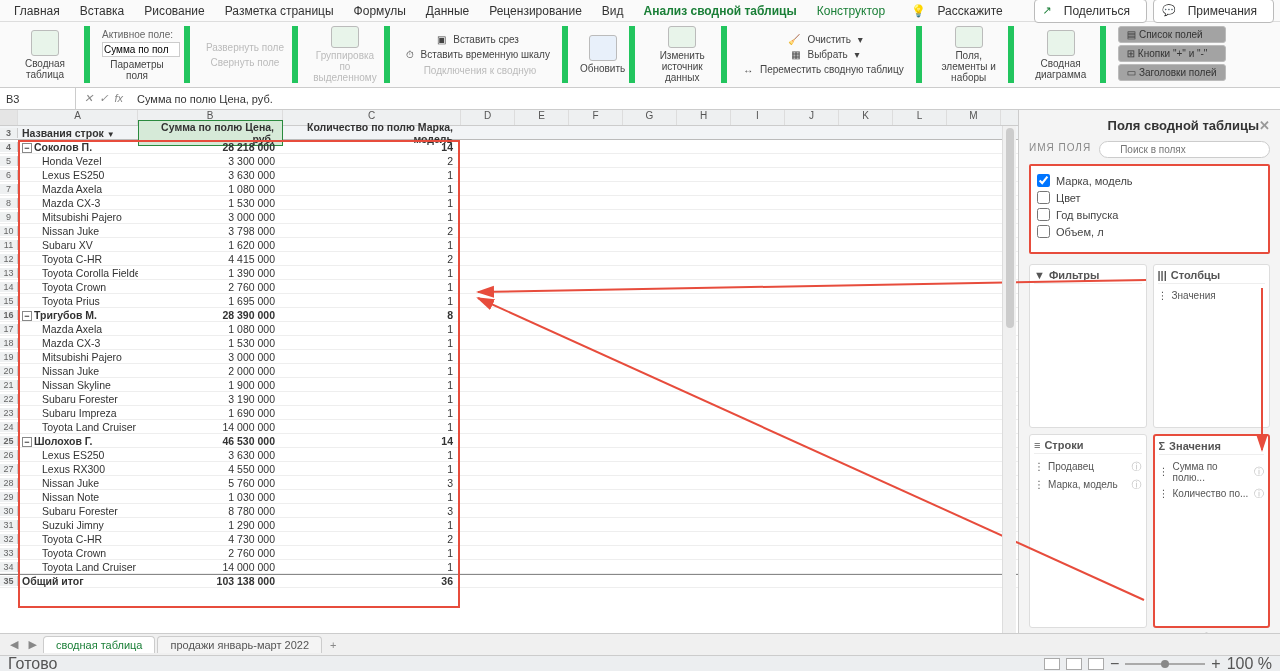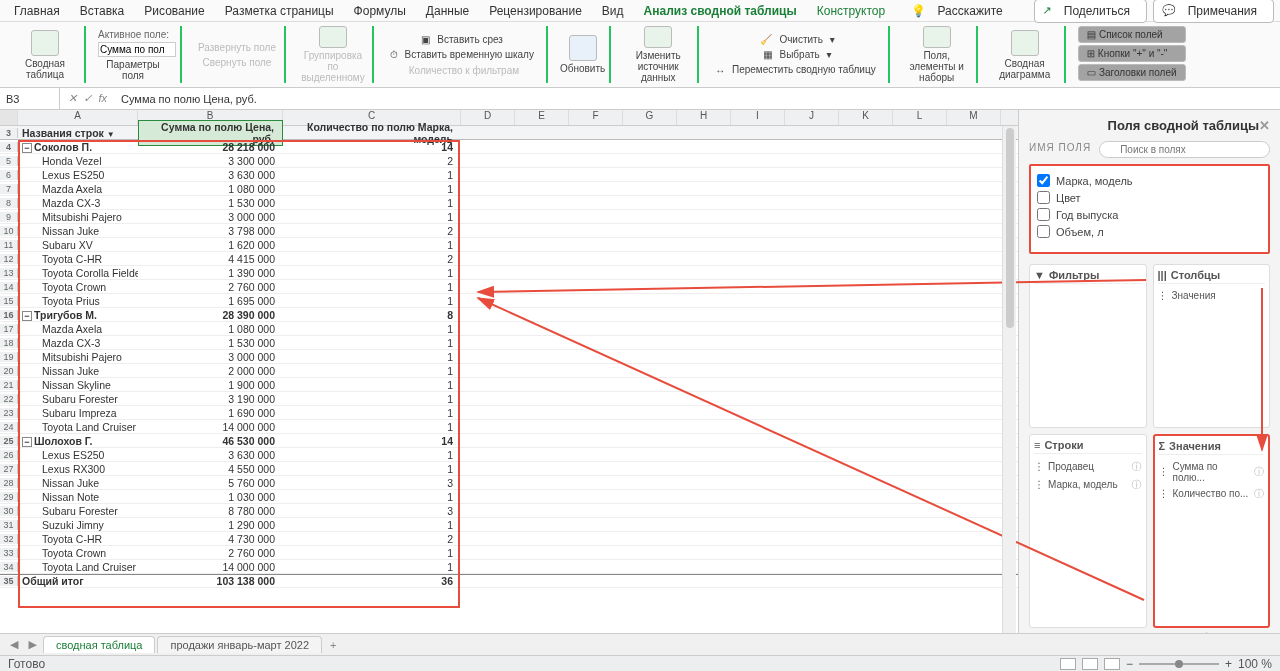--- a/index.html
+++ b/index.html
@@ -10,33 +10,33 @@
 .menubar span { padding: 2px 8px; color: #333; cursor: pointer; font-size: 12px; }
 .menubar .active { color: #1a7f37; font-weight: 600; }
 .menubar .cons { color: #1a7f37; }
 .menubar .tellme { color: #555; margin-left: 6px; }
 .menubar .right { margin-left: auto; display: flex; gap: 6px; }
 .menubar .btn { border: 1px solid #bbb; background: #fff; border-radius: 4px; padding: 2px 8px; font-size: 11px; display: flex; align-items: center; gap: 4px; }
 .btn-green { color: #1a7f37; }
 
 
 .ribbon { display: flex; align-items: flex-start; height: 66px; background: #fafafa; border-bottom: 1px solid #ccc; padding: 4px 6px; gap: 8px; }
-.rgroup { display: flex; flex-direction: column; align-items: center; gap: 2px; padding: 0 4px; border-right: 2px solid #22c55e; height: 100%; justify-content: center; font-size: 10px; color: #444; }
+.rgroup { display: flex; flex-direction: column; align-items: center; gap: 2px; padding: 0 4px; border-right: 6px solid #22c55e; height: 100%; justify-content: center; font-size: 10px; color: #444; }
 .rgroup .icon-big { width: 28px; height: 26px; background: #e8f4ea; border: 1px solid #bbb; border-radius: 3px; }
 .rgroup .lbl { text-align: center; line-height: 1.1; max-width: 70px; }
 .rgroup .mini { display: flex; gap: 4px; align-items: center; color: #666; font-size: 10px; }
 .disabled { color: #bbb !important; }
 .rcol { display: flex; flex-direction: column; gap: 2px; font-size: 10px; }
 .rcol span { white-space: nowrap; padding: 1px 4px; }
 .rside { display: flex; flex-direction: column; gap: 2px; margin-left: 4px; }
 .rside .pill { background: #a3a3a3; border: 1px solid #bbb; border-radius: 3px; padding: 2px 8px; font-size: 10px; white-space: nowrap; }
 
 
 .fbar { display: flex; align-items: center; height: 22px; background: #fff; border-bottom: 1px solid #ccc; }
-.fbar .cellref { width: 60px; padding: 0 6px; border-right: 1px solid #ccc; font-size: 11px; height: 100%; display: flex; align-items: center; }
+.fbar .cellref { width: 76px; padding: 0 6px; border-right: 1px solid #ccc; font-size: 11px; height: 100%; display: flex; align-items: center; }
 .fbar .fxicons { padding: 0 8px; display: flex; gap: 6px; color: #888; font-style: italic; }
 .fbar .formula { flex: 1; padding: 0 6px; font-size: 11px; }
 
 
 .main { display: flex; height: 545px; }
 .sheet { flex: 1; background: #fff; position: relative; overflow: hidden; }
 .colhdr { display: flex; height: 16px; background: #eef0f1; border-bottom: 1px solid #ccc; font-size: 10px; color: #555; }
 .colhdr div { border-right: 1px solid #ddd; text-align: center; }
 .ch-blank { width: 18px; background: #e5e5e5; }
 .ch-A { width: 120px; } .ch-B { width: 145px; } .ch-C { width: 178px; }
@@ -73,21 +73,21 @@
 .hint { font-size: 10px; color: #aaa; text-align: center; padding: 4px 0; }
 
 
 .tabs { position: absolute; bottom: 16px; left: 0; right: 0; height: 22px; background: #f0f0f0; border-top: 1px solid #ccc; display: flex; align-items: center; padding: 0 6px; gap: 2px; }
 .tabs .nav { color: #888; padding: 0 4px; }
 .tabs .tab { padding: 2px 12px; background: #fff; border: 1px solid #ccc; border-bottom: none; border-radius: 4px 4px 0 0; font-size: 11px; color: #1a7f37; }
 .tabs .tab.inactive { background: #f4f4f4; color: #555; }
 .tabs .plus { padding: 0 6px; color: #888; }
 
 
-.status { position: absolute; bottom: 0; left: 0; right: 0; height: 16px; background: #eceef0; border-top: 1px solid #ccc; display: flex; align-items: center; padding: 0 8px; font-size: 12px; color: #555; }
+.status { position: absolute; bottom: 0; left: 0; right: 0; height: 16px; background: #eceef0; border-top: 1px solid #ccc; display: flex; align-items: center; padding: 0 8px; font-size: 16px; color: #555; }
 .status .right { margin-left: auto; display: flex; align-items: center; gap: 6px; }
 .status .vbtn { width: 16px; height: 12px; border: 1px solid #aaa; background: #fff; }
 .status .slider { width: 80px; height: 2px; background: #aaa; position: relative; }
 .status .slider::after { content: ""; position: absolute; width: 8px; height: 8px; background: #888; border-radius: 50%; top: -3px; left: 36px; }
 
 
 .redbox-main { position: absolute; border: 2px solid #e74c3c; pointer-events: none; }
 .arrow { position: absolute; pointer-events: none; }
 
 .scrollbar-v { position: absolute; right: 264px; top: 126px; bottom: 38px; width: 14px; background: #f0f0f0; border-left: 1px solid #ddd; }
@@ -131,21 +131,21 @@
     <span>Свернуть поле</span>
   </div>
   <div class="rgroup disabled">
       <div class="icon-big"></div>
       <div class="lbl">Группировка по
 выделенному</div>
     </div>
   <div class="rgroup rcol">
     <span>▣ <span>Вставить срез</span></span>
     <span>⏱ <span>Вставить временную шкалу</span></span>
-    <span class="disabled">Количество к фильтрам</span>
+    <span class="disabled">Подключения к сводную</span>
   </div>
   <div class="rgroup">
       <div class="icon-big" style="background:#e8f0fa"></div>
       <div class="lbl">Обновить</div>
     </div>
   <div class="rgroup">
       <div class="icon-big"></div>
       <div class="lbl">Изменить
 источник данных</div>
     </div>

